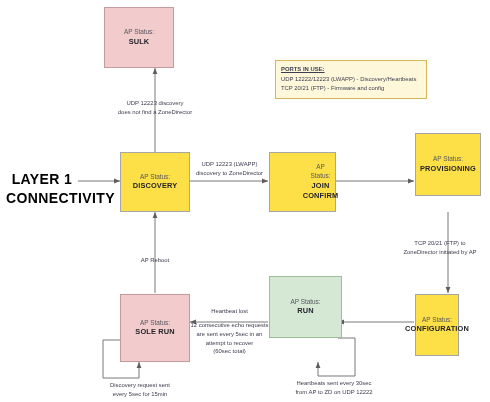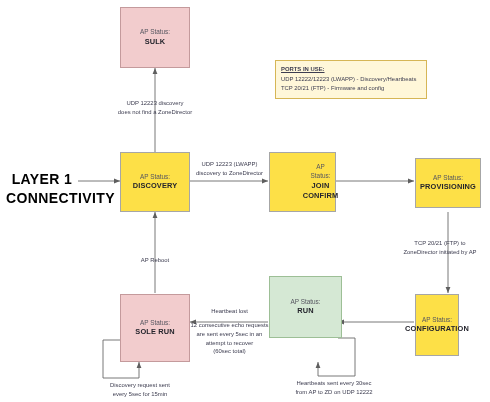--- a/index.html
+++ b/index.html
@@ -121,36 +121,36 @@
 
       <path d="M338,338 L355,338 L355,376 L318,376 L318,362" marker-end="url(#arrow)"></path>
     </g>
   </svg>
 
   <div class="layer-label" style="left:6px; top:170px; width:72px;">
     <div>LAYER 1</div>
     <div>CONNECTIVITY</div>
   </div>
 
-  <div class="node pink" style="left:120px; top:7px; width:70px; height:61px;">
+  <div class="node pink" style="left:104px; top:7px; width:70px; height:61px;">
     <span class="nlabel">AP Status:</span>
     <span class="nstate">SULK</span>
   </div>
 
   <div class="node grey" style="left:120px; top:152px; width:70px; height:60px;">
     <span class="nlabel">AP Status:</span>
     <span class="nstate">DISCOVERY</span>
   </div>
 
   <div class="node grey" style="left:269px; top:152px; width:67px; height:60px;padding-left:36px;">
     <span class="nlabel">AP Status:</span>
     <span class="nstate">JOIN CONFIRM</span>
   </div>
 
-  <div class="node grey" style="left:415px; top:158px; width:66px; height:50px;">
+  <div class="node grey" style="left:415px; top:133px; width:66px; height:63px;">
     <span class="nlabel">AP Status:</span>
     <span class="nstate">PROVISIONING</span>
   </div>
 
   <div class="node grey" style="left:415px; top:294px; width:44px; height:62px;">
     <span class="nlabel">AP Status:</span>
     <span class="nstate">CONFIGURATION</span>
   </div>
 
   <div class="node green" style="left:269px; top:276px; width:73px; height:62px;">

